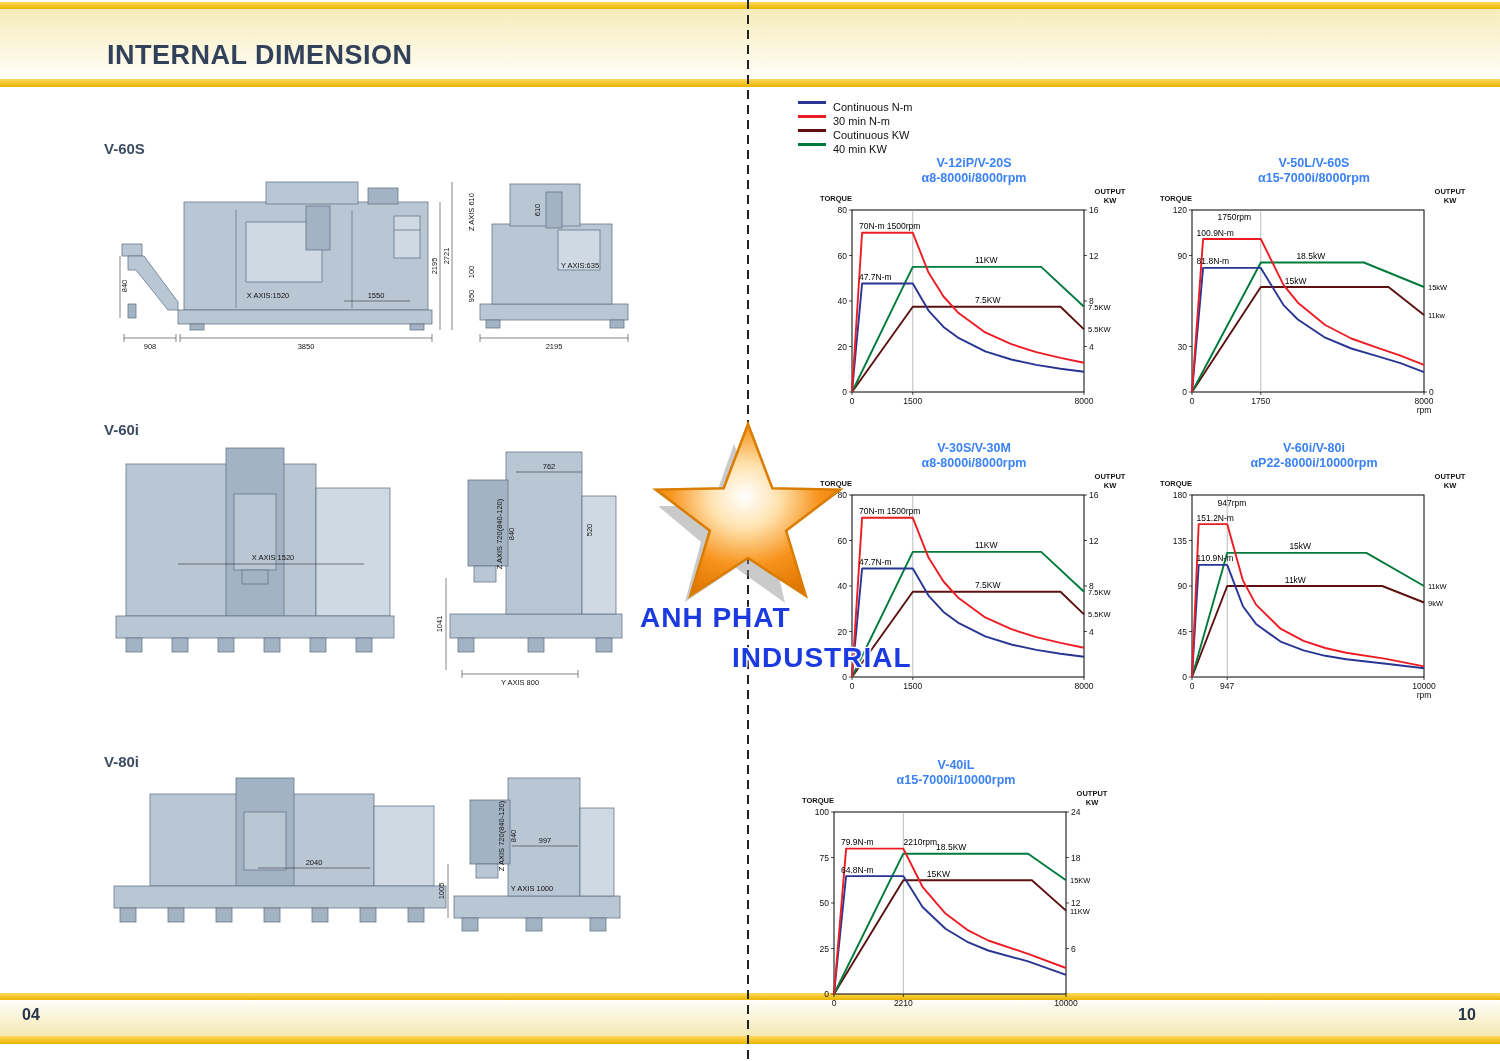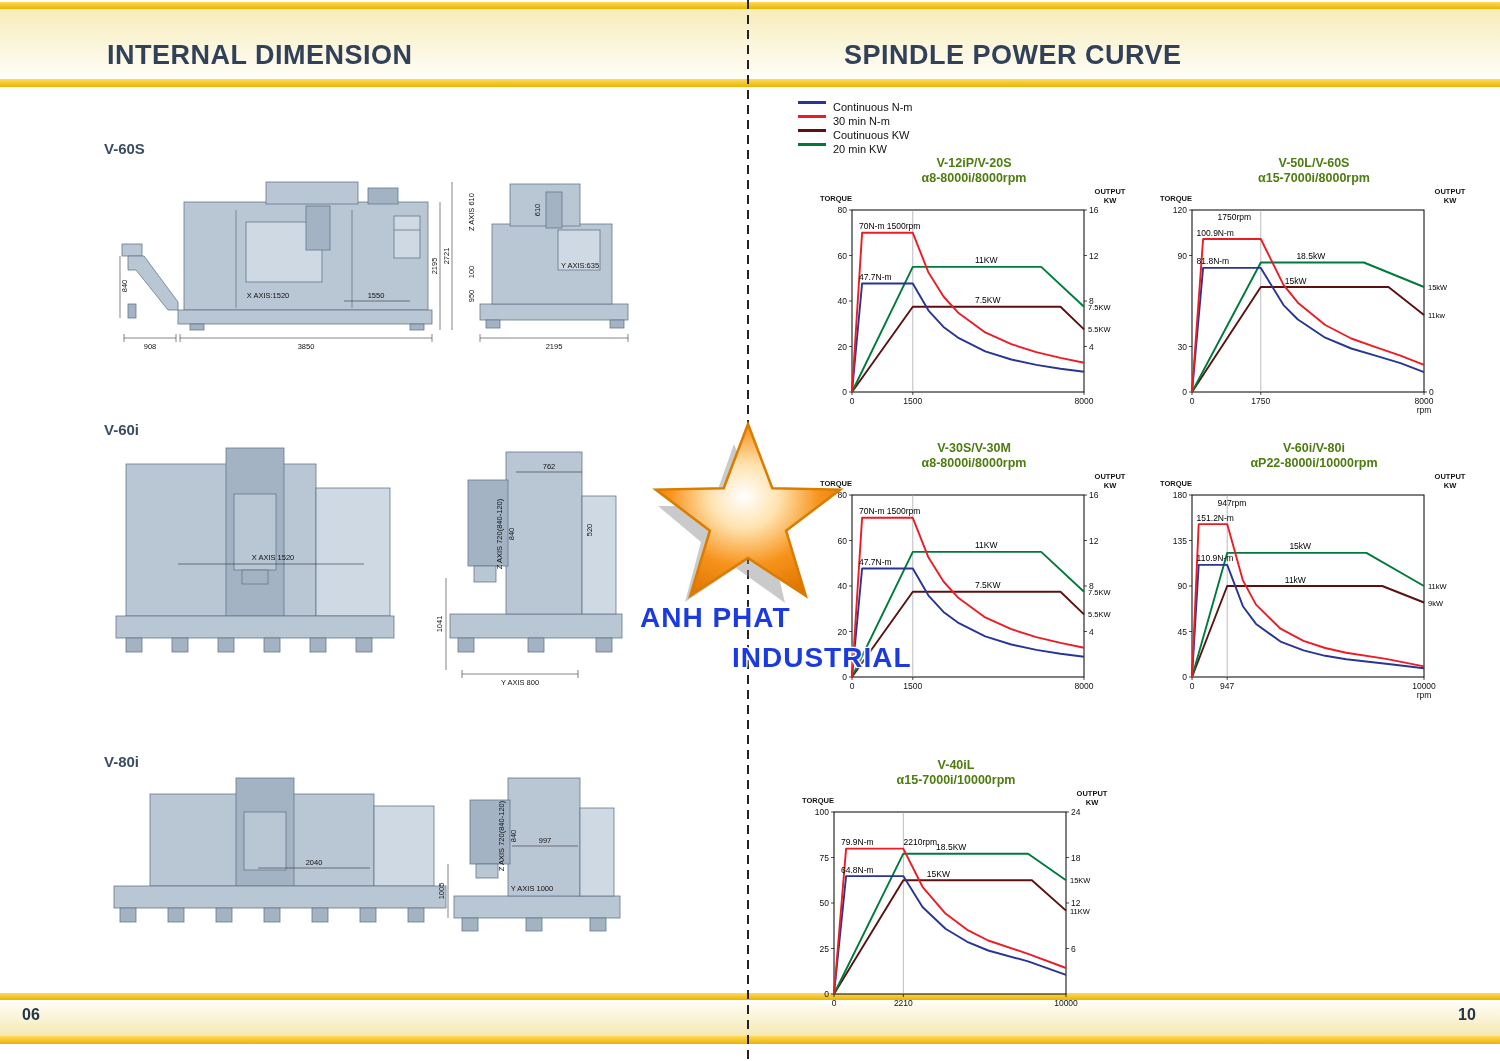--- a/index.html
+++ b/index.html
@@ -14,21 +14,21 @@
            background:repeating-linear-gradient(to bottom,#222 0 9px,transparent 9px 15px);}
   .model-label{position:absolute;font-size:15px;font-weight:bold;color:#3c4c60;}
   .mach{position:absolute;}
   .mf{fill:#b9c6d4;stroke:#64788c;stroke-width:.8;}
   .mf2{fill:#a3b3c3;stroke:#64788c;stroke-width:.8;}
   .mw{fill:#cfd9e3;stroke:#64788c;stroke-width:.8;}
   .ml{stroke:#64788c;stroke-width:.8;fill:none;}
   .dim line{stroke:#333;stroke-width:.6;}
   .dim text{font-size:7.5px;fill:#111;text-anchor:middle;}
   .chart{position:absolute;width:320px;z-index:2;}
-  .chart-title{text-align:center;font-size:12.5px;font-weight:bold;color:#4d7c0f;line-height:15px;}
+  .chart-title{text-align:center;font-size:12.5px;font-weight:bold;color:#3b82f6;line-height:15px;}
   .plotbox{fill:#fff;stroke:#000;stroke-width:1;}
   .baseline{stroke:#9aa0a6;stroke-width:.7;}
   svg text{font-family:"Liberation Sans",sans-serif;}
   .ticktext{font-size:8.5px;fill:#111;}
   .cap{font-size:7.5px;font-weight:bold;fill:#111;}
   .anno{font-size:8.5px;fill:#000;}
   .rlabel{font-size:7.5px;fill:#000;}
   #legend{position:absolute;left:798px;top:101px;z-index:2;}
   .legend-item{display:flex;height:14px;}
   .legend-swatch{width:28px;height:3px;margin-right:7px;flex:none;}
@@ -39,26 +39,25 @@
 </style>
 </head>
 <body>
 
 <div id="page">
 
   <div class="band-gold" style="top:2px;height:7px;"></div>
   <div class="band-cream-top" style="top:9px;height:70px;"></div>
   <div class="band-gold" style="top:79px;height:8px;"></div>
   <div class="page-header" style="left:63px;top:40px;">INTERNAL DIMENSION</div>
-  <div class="page-header" style="left:800px;top:40px;">SPINDLE POWER CURVE</div>
 
   <div class="band-gold" style="top:993px;height:7px;"></div>
   <div class="band-cream-bottom" style="top:1000px;height:36px;"></div>
   <div class="band-gold" style="top:1036px;height:8px;"></div>
-  <div class="page-num" style="left:22px;top:1006px;">06</div>
+  <div class="page-num" style="left:22px;top:1006px;">04</div>
   <div class="page-num" style="left:1458px;top:1006px;">10</div>
 
   <div class="divider" style="left:747px;"></div>
 
   <div class="model-label" style="left:104px;top:140px;">V-60S</div>
 
   <svg class="mach" style="left:118px;top:158px;" width="545" height="208" viewBox="0 0 545 208">
     <g>
       <rect x="4" y="86" width="20" height="12" class="mf"></rect>
       <path d="M10,98 L10,112 L18,112 L50,152 L60,152 L60,144 L26,98 Z" class="mf"></path>
@@ -213,21 +212,21 @@
       <div class="legend-item">
         <span class="legend-swatch" style="background: rgb(236, 28, 36);"></span>
         <span class="legend-label">30 min N-m</span>
       </div>
       <div class="legend-item">
         <span class="legend-swatch" style="background: rgb(92, 16, 16);"></span>
         <span class="legend-label">Coutinuous KW</span>
       </div>
       <div class="legend-item">
         <span class="legend-swatch" style="background: rgb(0, 122, 60);"></span>
-        <span class="legend-label">20 min KW</span>
+        <span class="legend-label">40 min KW</span>
       </div>
     </div>
   <div id="charts">
       <div class="chart" style="left: 814px; top: 156px;"><div class="chart-title">V-12iP/V-20S</div><div class="chart-title">α8-8000i/8000rpm</div><svg width="320" height="232">
           <text x="6" y="15" class="cap">TORQUE</text>
           <text x="296" y="8" class="cap" text-anchor="middle">OUTPUT</text>
           <text x="296" y="17" class="cap" text-anchor="middle">KW</text>
           <rect x="38" y="24" width="232" height="182" class="plotbox"></rect>
           <line x1="98.79795933312738" y1="24" x2="98.79795933312738" y2="206" class="baseline"></line>
           <line x1="35" y1="206" x2="38" y2="206" stroke="#000" stroke-width="0.7"></line>

